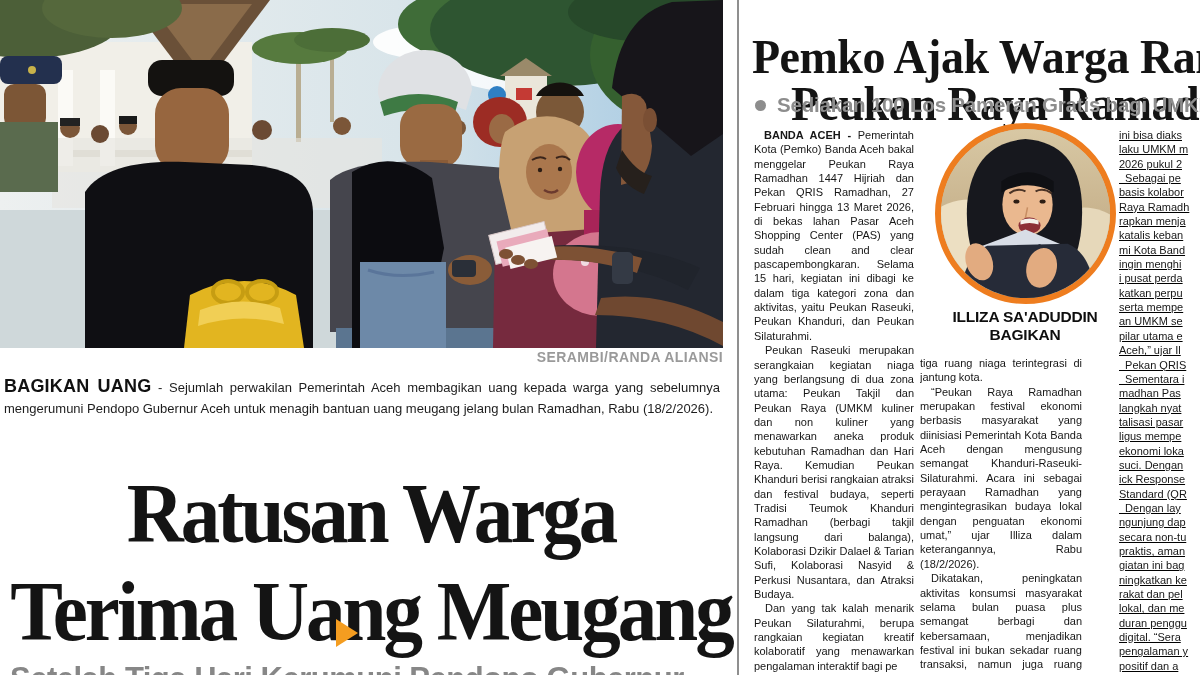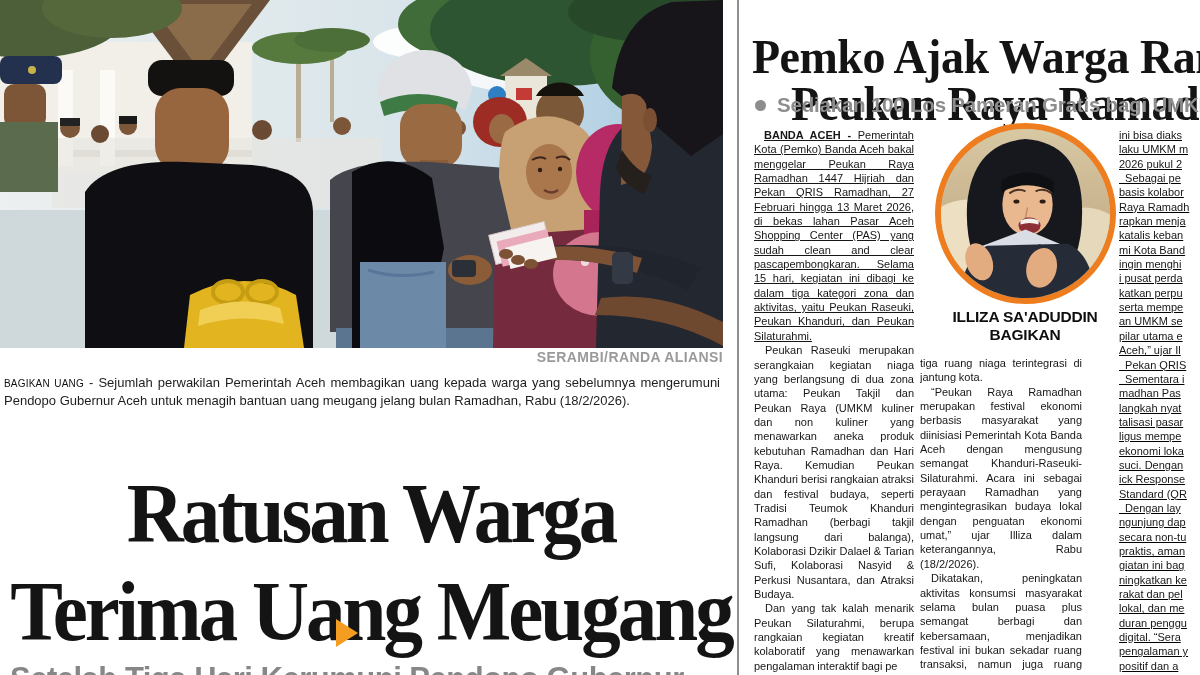--- a/index.html
+++ b/index.html
@@ -4,21 +4,21 @@
 <style>
   html,body{margin:0;padding:0;background:#e9e9e9;}
   .page{position:relative;width:1200px;height:675px;background:#ffffff;overflow:hidden;
         font-family:"Liberation Sans",sans-serif;}
   
   .photo{position:absolute;left:0;top:0;width:723px;height:348px;overflow:hidden;background:#cfd8da;}
   .credit{position:absolute;left:360px;top:349px;width:363px;text-align:right;
           font-size:14px;color:#9a9a9a;letter-spacing:.4px;font-weight:700;}
   .caption{position:absolute;left:4px;top:361px;width:716px;font-size:13px;line-height:1.42;
            color:#1d1d1d;text-align:justify;}
-  .caption .lead{font-weight:400;font-size:10px;letter-spacing:.2px;color:#111;}
+  .caption .lead{font-weight:700;font-size:18px;letter-spacing:.2px;color:#111;}
   .headline{position:absolute;left:0;top:413px;width:742px;text-align:center;color:#141414;
             font-family:"Liberation Serif",serif;font-weight:700;font-size:79px;
             letter-spacing:-3px;line-height:92px;transform:scaleY(1.06);transform-origin:top center;}
   .subhead{position:absolute;left:10px;top:619px;display:flex;align-items:center;gap:14px;flex-direction:column;}
   .subhead .arrow{width:0;height:0;border-left:22px solid #f49d20;
                   border-top:14px solid transparent;border-bottom:14px solid transparent;}
   .subhead .stext{font-size:31px;font-weight:700;color:#878787;letter-spacing:-.5px;white-space:nowrap;}
   .vrule{position:absolute;left:737px;top:0;width:2px;height:675px;background:#8f8f8f;}
   
   .right{position:absolute;left:749px;top:0;width:451px;height:675px;overflow:hidden;}
@@ -31,21 +31,21 @@
   .dot{width:11px;height:11px;border-radius:50%;background:#8d8d8d;flex:none;}
   .btext{font-size:20.5px;font-weight:700;color:#8d8d8d;white-space:nowrap;letter-spacing:-.2px;}
   .cols{position:absolute;left:0;top:128px;width:451px;height:547px;}
   .col{position:absolute;top:0;height:547px;overflow:hidden;}
   .col1{left:5px;width:160px;}
   .col2{left:171px;width:162px;}
   .col3{left:370px;width:81px;text-decoration:underline;}
   .col p{margin:0;font-size:11px;line-height:14.35px;text-align:justify;color:#161616;word-spacing:-.3px;}
   .col p.ind{text-indent:11px;}
   .col .lead{font-weight:800;}
-  .col1 p:first-child{text-indent:10px;text-decoration:underline;}
+  .col1 p:first-child{text-indent:10px;}
   .col2 .spacer{height:228px;}
   .frag{font-size:11px;line-height:14.35px;white-space:pre;color:#161616;}
   
   .portrait-wrap{position:absolute;left:183px;top:-5px;width:186px;}
   .ring{width:181px;height:181px;margin:0 auto;border-radius:50%;border:6px solid #ee7d1f;
         box-sizing:border-box;overflow:hidden;background:#cfbd9c;}
   .ring svg{display:block;}
   .pname{margin-top:4px;text-align:center;font-size:15.5px;font-weight:800;line-height:1.15;
          color:#0e0e0e;letter-spacing:-.2px;}
 </style>

